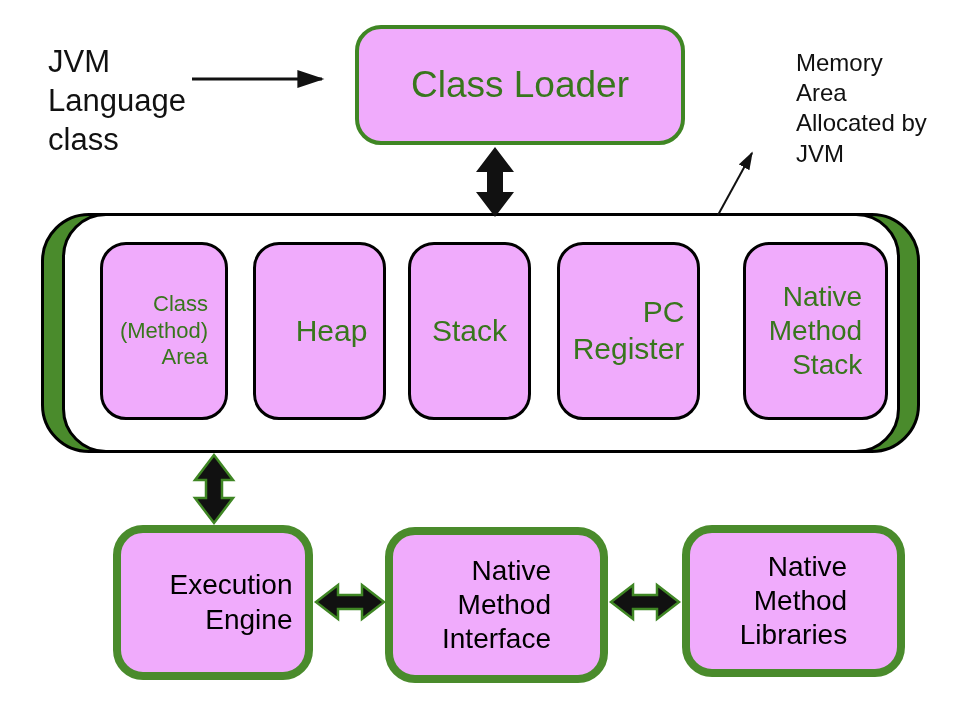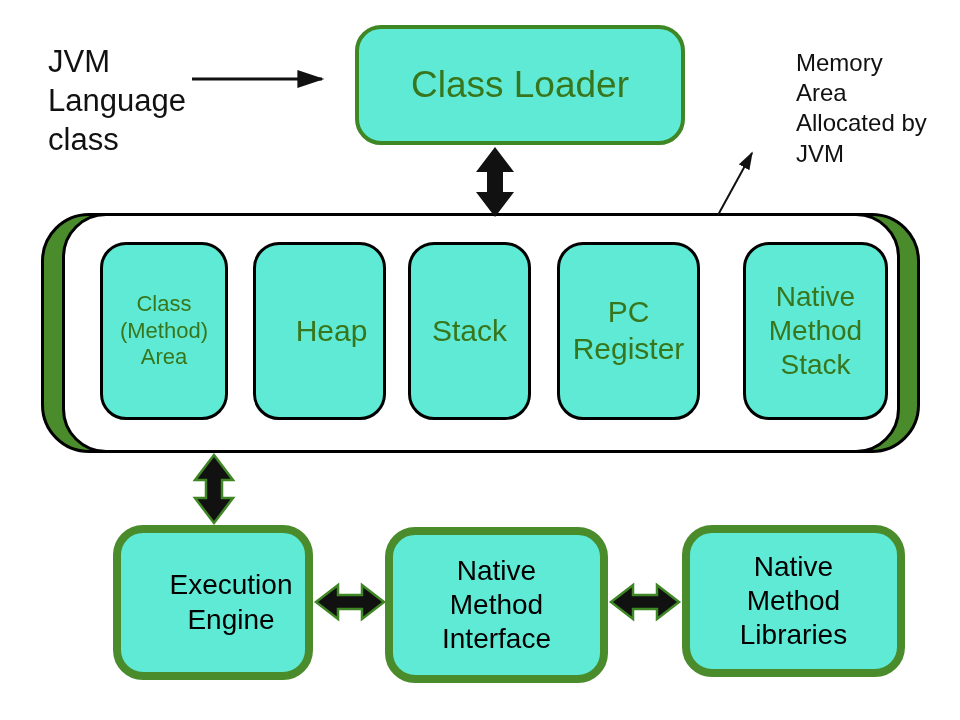--- a/index.html
+++ b/index.html
@@ -14,23 +14,23 @@
     background: #ffffff;
     font-family: "Liberation Sans", sans-serif;
     font-weight: 400;
     overflow: hidden;
   }
   .abs { position: absolute; box-sizing: border-box; }
   .node {
     display: flex;
     align-items: center;
     justify-content: center;
-    text-align: center;
+    text-align: right;
     white-space: pre-line;
-    background: #5eead4;
+    background: #f0abfc;
     line-height: 1.22;
   }
   .freetext {
     white-space: pre-line;
     color: #111111;
     line-height: 1.26;
   }
 
   
   .txt-jvm  { left: 48px;  top: 42px;  font-size: 31px; }

